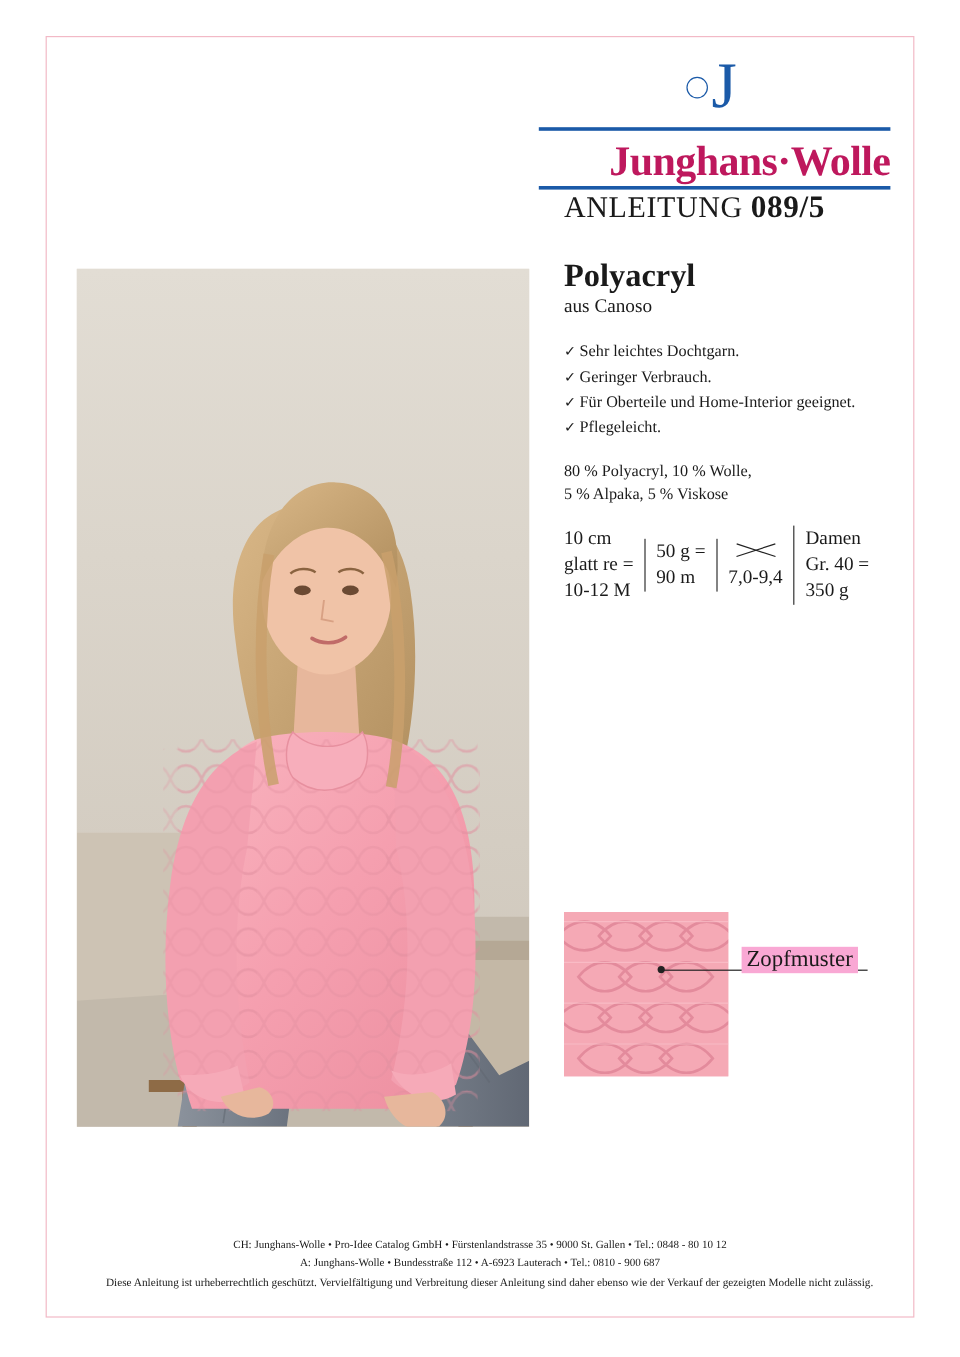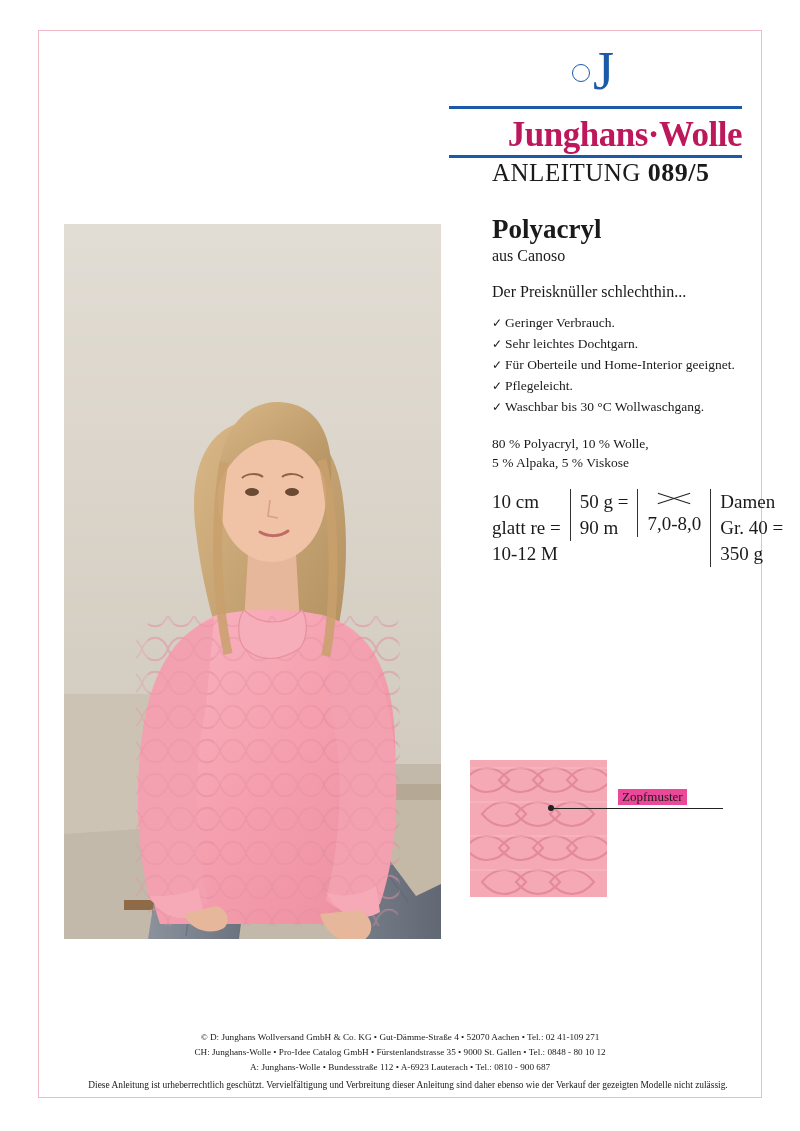--- a/index.html
+++ b/index.html
@@ -76,21 +76,21 @@
   .brand-rule2 {
     height: 2.5px;
     background: #1b5aa8;
     width: 293px;
     margin: 2px 0 0 auto;
   }
 
   
   .right-col {
     position: absolute;
-    left: 492px;
+    left: 470px;
     top: 158px;
     width: 280px;
   }
   .anleitung {
     font-size: 25px;
     letter-spacing: 0.5px;
     margin-bottom: 26px;
     white-space: nowrap;
   }
   .anleitung .num {
@@ -127,22 +127,22 @@
   }
   .composition {
     font-size: 13.5px;
     line-height: 1.45;
     margin-bottom: 16px;
   }
 
   
   .specs {
     display: flex;
-    align-items: flex-start;
-    font-size: 19px;
+    align-items: center;
+    font-size: 16px;
     line-height: 1.38;
     margin-top: 4px;
   }
   .spec-cell {
     padding: 0 9px;
     border-left: 1px solid #333;
     display: flex;
     flex-direction: column;
     justify-content: center;
     white-space: nowrap;
@@ -212,22 +212,22 @@
     left: 3px;
     top: 7.5px;
     width: 172px;
     height: 1px;
     background: #222;
   }
   .callout-label {
     position: absolute;
     left: 70px;
     top: -11px;
-    font-size: 13px;
-    background: #ec4899;
+    font-size: 19px;
+    background: #f9a8d4;
     padding: 0 4px;
   }
 
   
   .footer {
     position: absolute;
     left: 38px;
     top: 1030px;
     width: 724px;
     text-align: center;
@@ -259,28 +259,26 @@
 <div class="right-col">
 
   <div class="anleitung">
     <span>ANLEITUNG</span>
     <span class="num">089/5</span>
   </div>
 
   <p class="model-title">Polyacryl</p>
   <p class="model-title2">aus Canoso</p>
 
-  <div class="tagline">Der Preisknüller schlechthin...</div>
 
   <ul class="feature-list">
+    <li>Sehr leichtes Dochtgarn.</li>
     <li>Geringer Verbrauch.</li>
-    <li>Sehr leichtes Dochtgarn.</li>
     <li>Für Oberteile und Home-Interior geeignet.</li>
     <li>Pflegeleicht.</li>
-    <li>Waschbar bis 30 °C Wollwaschgang.</li>
   </ul>
 
   <div class="composition">
     <div>80 % Polyacryl, 10 % Wolle,</div>
     <div>5 % Alpaka, 5 % Viskose</div>
   </div>
 
   <div class="specs">
     <div class="spec-cell">
       <span>10 cm</span>
@@ -289,21 +287,21 @@
     </div>
     <div class="spec-cell">
       <span>50 g =</span>
       <span>90 m</span>
     </div>
     <div class="spec-cell">
       <span class="needles-icon">
           <i></i>
           <i></i>
         </span>
-      <span>7,0-8,0</span>
+      <span>7,0-9,4</span>
     </div>
     <div class="spec-cell">
       <span>Damen</span>
       <span>Gr. 40 =</span>
       <span>350 g</span>
     </div>
   </div>
 </div>
 
 <div class="photo">
@@ -408,17 +406,16 @@
   </svg>
 </div>
 
 <div class="swatch-callout">
   <span class="callout-dot"></span>
   <span class="callout-line"></span>
   <span class="callout-label">Zopfmuster</span>
 </div>
 
 <div class="footer">
-  <div>© D: Junghans Wollversand GmbH &amp; Co. KG • Gut-Dämme-Straße 4 • 52070 Aachen • Tel.: 02 41-109 271</div>
   <div>CH: Junghans-Wolle • Pro-Idee Catalog GmbH • Fürstenlandstrasse 35 • 9000 St. Gallen • Tel.: 0848 - 80 10 12</div>
   <div>A: Junghans-Wolle • Bundesstraße 112 • A-6923 Lauterach • Tel.: 0810 - 900 687</div>
   <div class="legal">Diese Anleitung ist urheberrechtlich geschützt. Vervielfältigung und Verbreitung dieser Anleitung sind daher ebenso wie der Verkauf der gezeigten Modelle nicht zulässig.</div>
 </div>
 
 </body></html>

